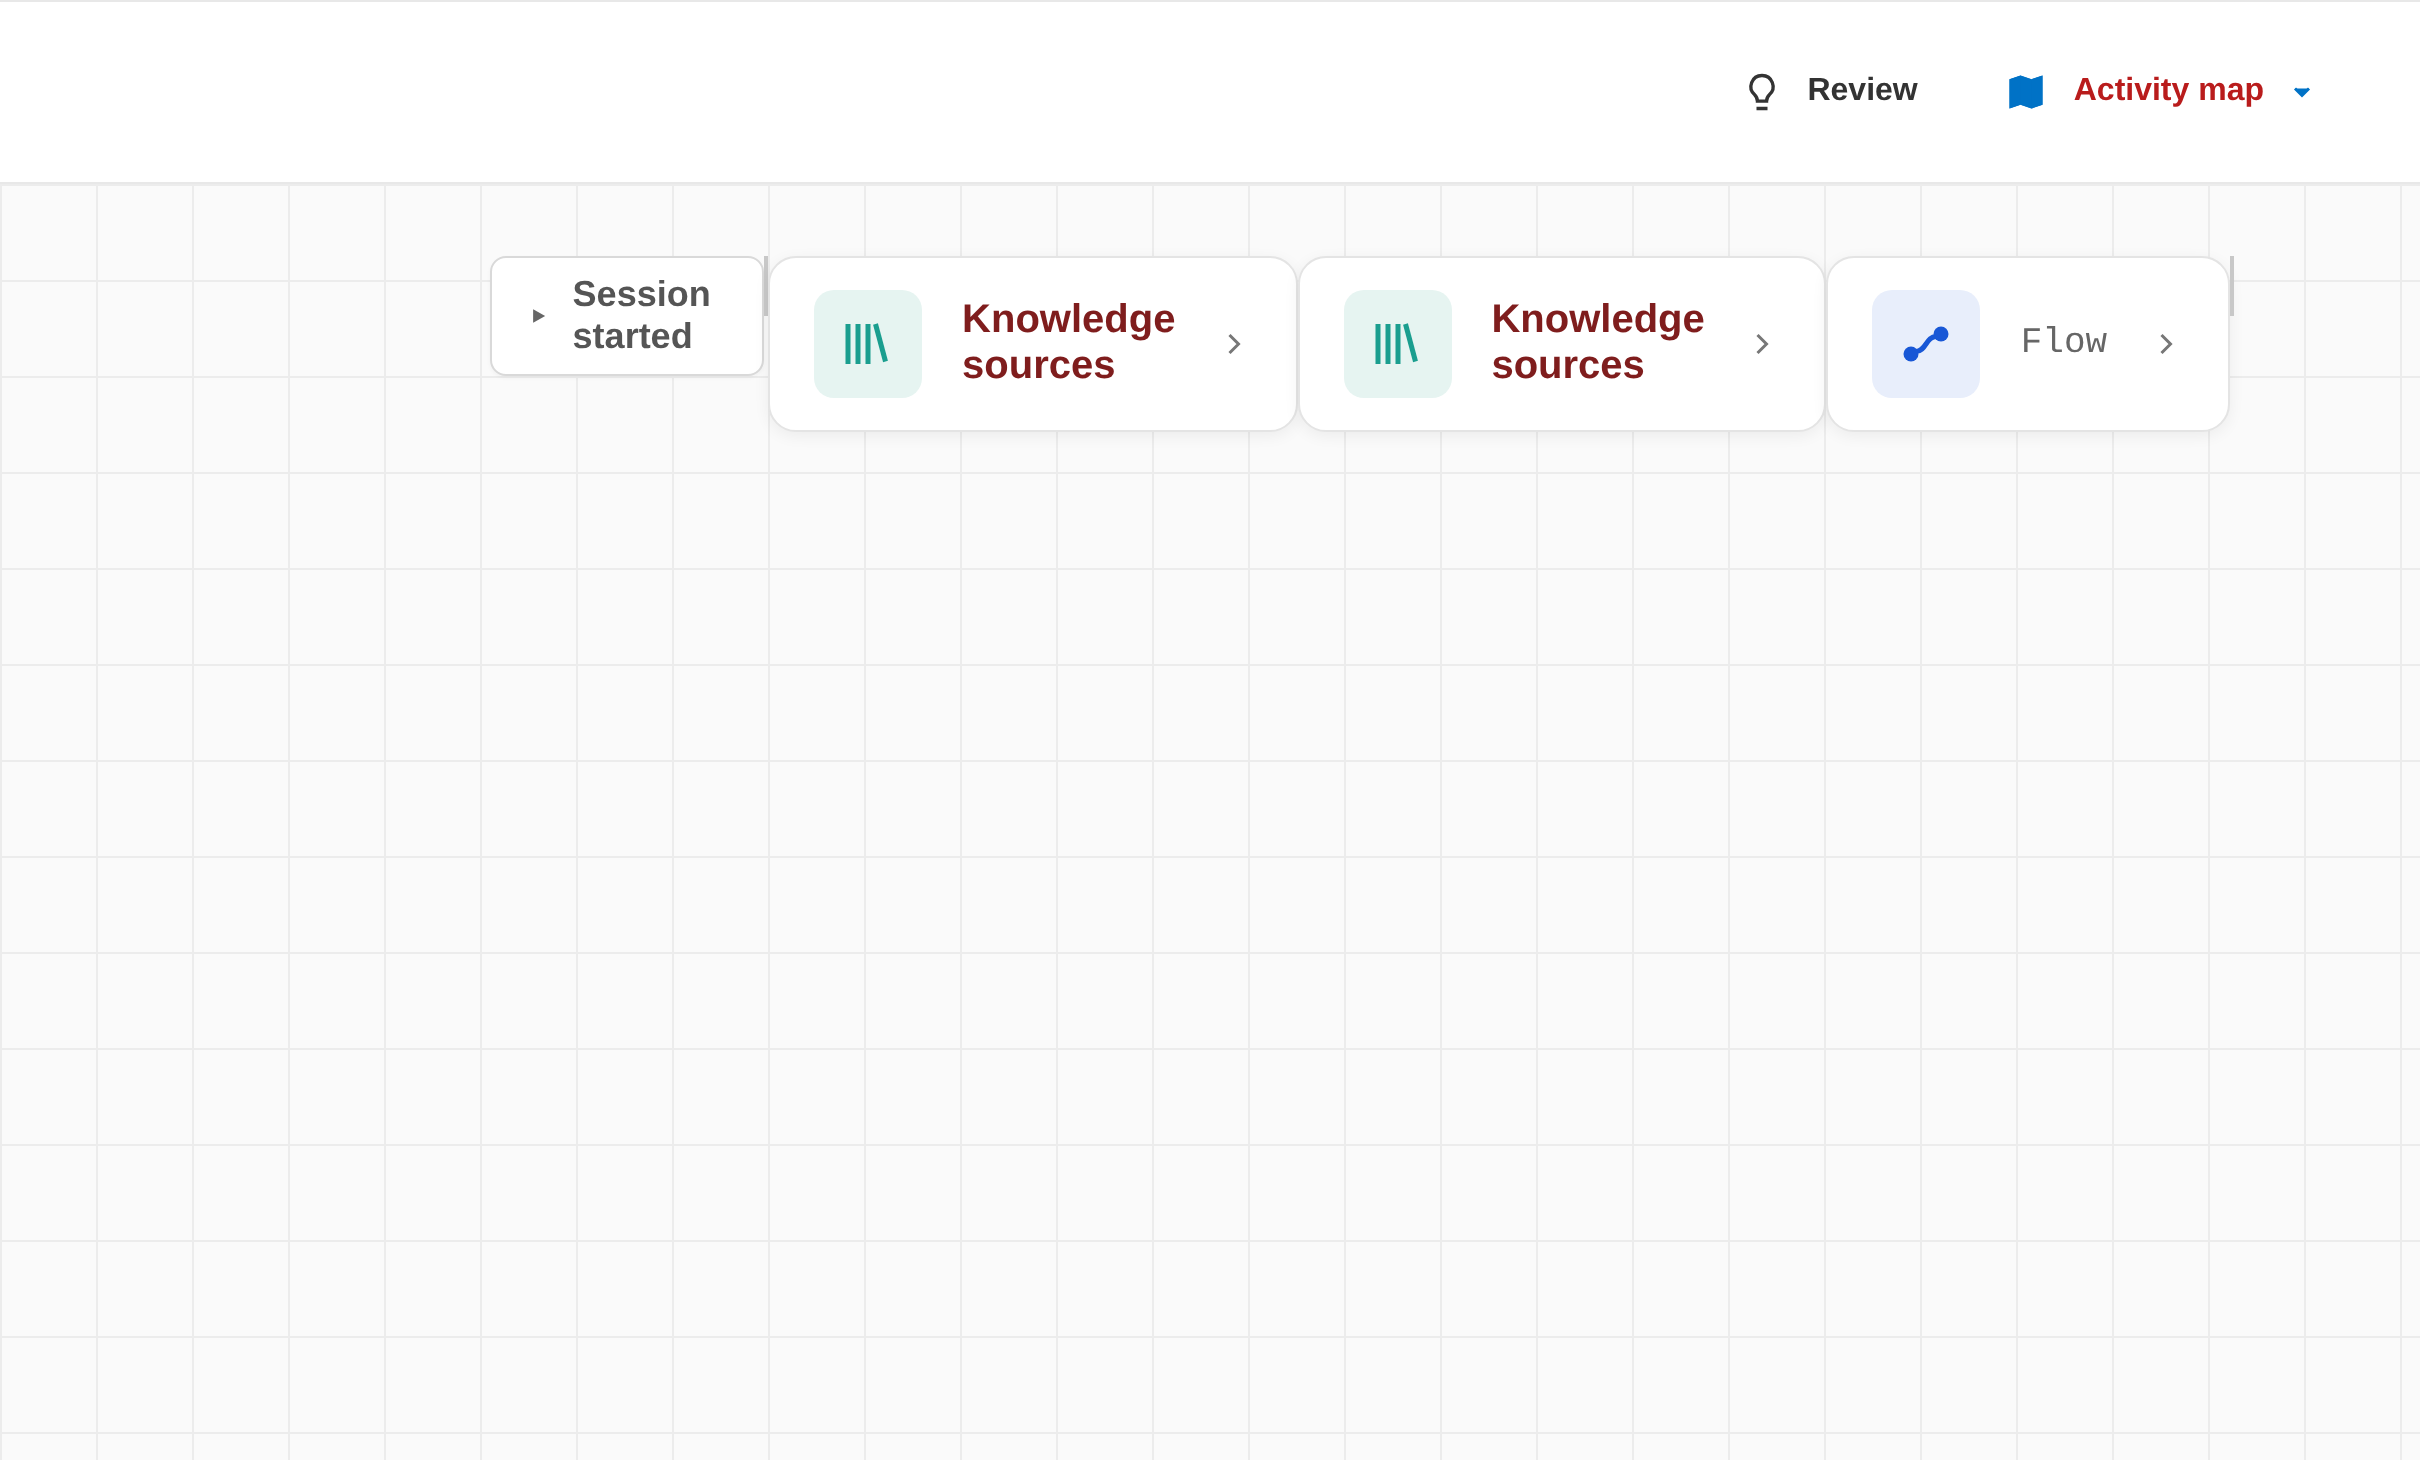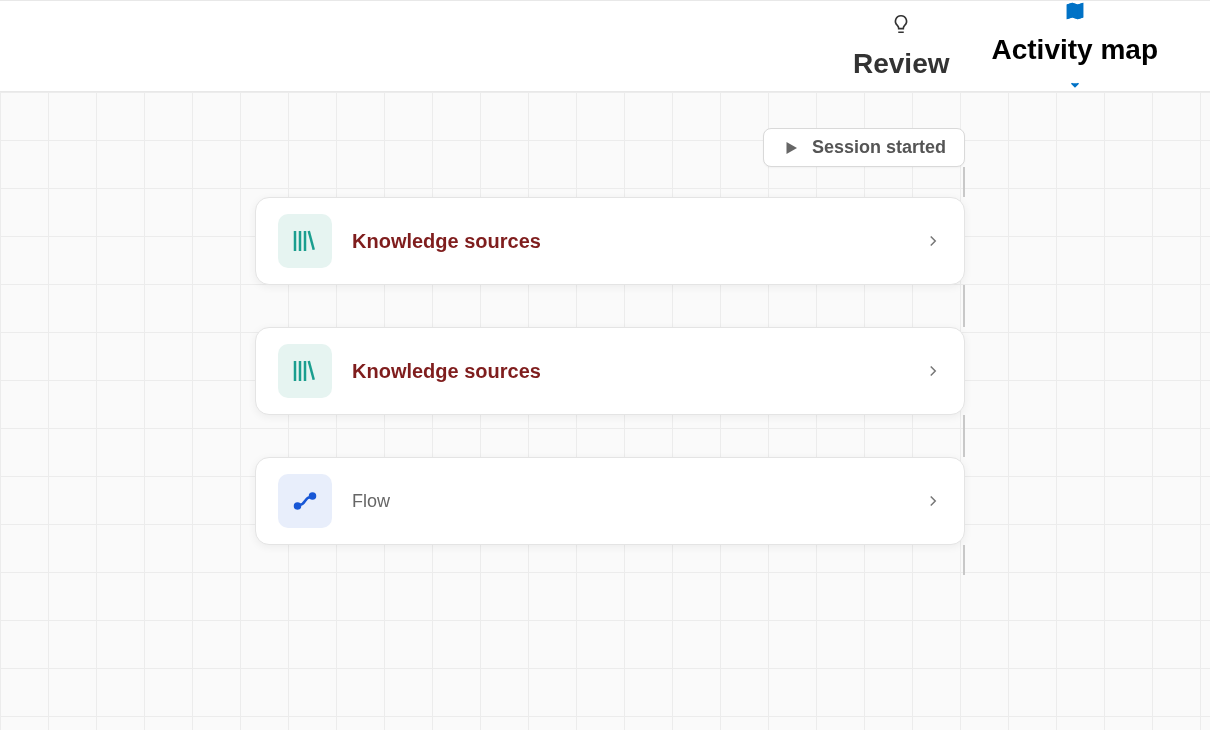--- a/index.html
+++ b/index.html
@@ -18,28 +18,27 @@
       display: flex;
       justify-content: flex-end;
       align-items: center;
       padding-right: 52px;
       gap: 42px;
     }
     .header-btn {
       display: flex;
       align-items: center;
       gap: 12px;
-      font-size: 28px;
+      font-size: 16px;
       font-weight: 600;
       cursor: pointer;
       color: #333;
-      flex-direction: column;
     }
     .header-btn.active {
-      color: #000000;
+      color: #b91c1c;
     }
     .header-btn.active svg { fill: #0072c6; }
     .header-btn svg { flex-shrink: 0; }
     .chevron-down {
       width: 14px;
       height: 14px;
     }
     .canvas {
       position: relative;
       width: 100%;
@@ -51,22 +50,21 @@
       background-position: 0 0;
       overflow: hidden;
     }
     .flow {
       position: absolute;
       top: 36px;
       left: 50%;
       transform: translateX(-50%);
       width: 720px;
       display: flex;
-      flex-direction: column;
-      align-items: flex-end;
+      align-items: flex-start;
     }
     .pill {
       display: inline-flex;
       align-items: center;
       gap: 12px;
       background: #fff;
       border: 1px solid #d9d9d9;
       border-radius: 8px;
       padding: 8px 18px;
       font-size: 18px;
@@ -119,20 +117,21 @@
     }
     .card-title {
       font-size: 20px;
       font-weight: 600;
       color: #7f1d1d;
     }
     .card-subtitle {
       font-size: 18px;
       color: #666;
       font-weight: 400;
+      font-family: Liberation Mono, monospace;
     }
     .card-chevron {
       color: #777;
       flex-shrink: 0;
     }
     .play-icon { fill: #666; }
     .bulb-icon { stroke: #333; }
     .map-icon { fill: #0072c6; }
     .check-circle { fill: #0e7a3f; }
   </style>

